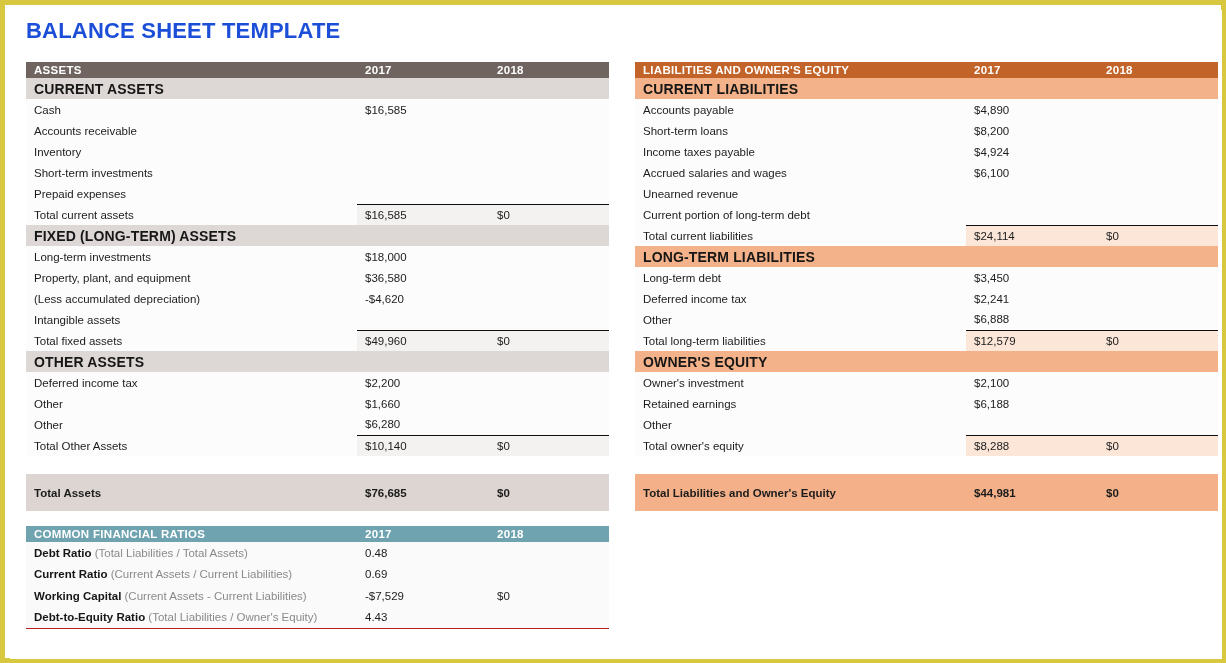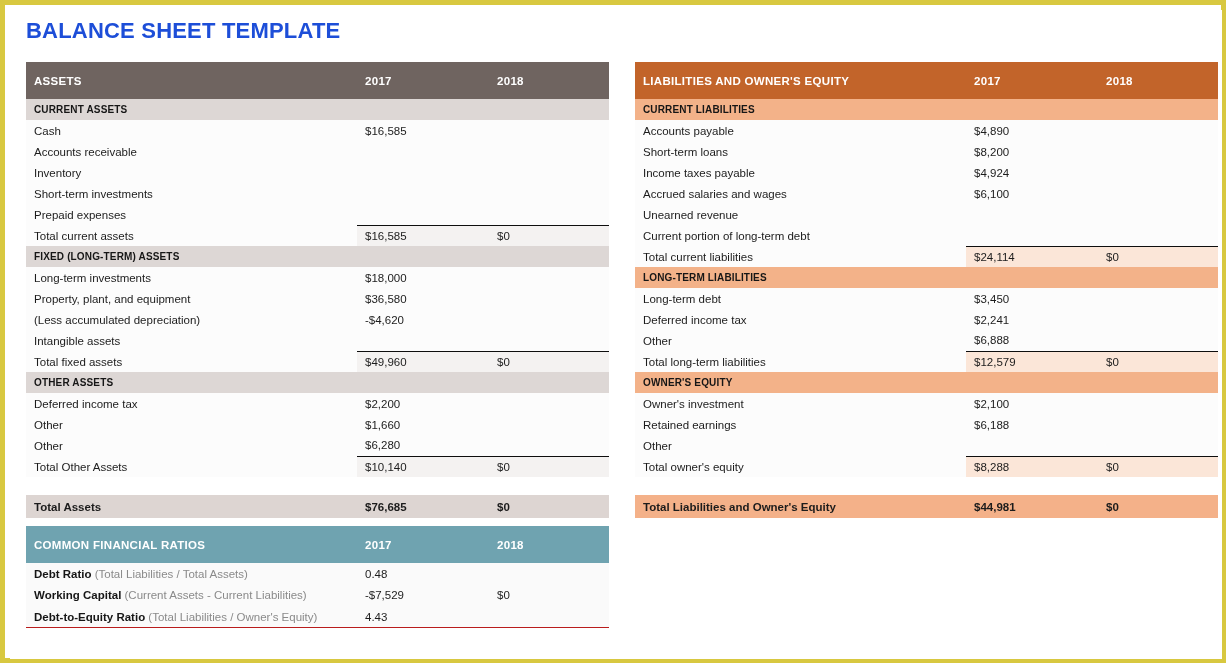--- a/index.html
+++ b/index.html
@@ -64,30 +64,30 @@
   }
   .num { text-align: right; padding-right: 14px; }
   .num2 { text-align: right; padding-right: 10px; margin-left: 21px; }
 
   
   tr.hdr td {
     color: #ffffff;
     font-weight: bold;
     font-size: 11.5px;
     letter-spacing: 0.3px;
-    height: 37px;
+    height: 16px;
   }
   tr.hdr.assets  td { background: #6f6460; }
   tr.hdr.liab    td { background: #c2642a; }
   tr.hdr.ratios  td { background: #6fa3b0; }
 
   
   tr.section td {
     font-weight: bold;
-    font-size: 10px;
+    font-size: 14px;
     height: 21px;
     letter-spacing: 0.15px;
   }
   tr.section.gray td   { background: #ddd7d5; color: #161616; }
   tr.section.peach td  { background: #f3b289; color: #161616; }
 
   
   tr.item td { background: #fcfcfc; }
   tr.item td.num, tr.item td.num2 { background: #fcfcfc; }
 
@@ -99,21 +99,21 @@
   tr.subtotal.gray td.num, tr.subtotal.gray td.num2 { background: #f4f2f1; }
   tr.subtotal.peach td.num, tr.subtotal.peach td.num2 { background: #fbe6d8; }
   tr.subtotal td.lbl { background: #fcfcfc; }
 
   
   tr.spacer td { height: 18px; background: #ffffff; }
 
   
   tr.grand td {
     font-weight: bold;
-    height: 23px;
+    height: 37px;
   }
   tr.grand.gray td  { background: #ddd5d2; }
   tr.grand.peach td { background: #f4b189; }
 
   
   tr.ratio td { background: #fafafa; height: 21.5px; }
   tr.ratio td.lbl b { font-weight: bold; color: #161616; }
   tr.ratio td.lbl span.note { color: #8a8a8a; font-weight: normal; }
 
   .sheet.ratios tr.last td { border-bottom: 1px solid #b91c1c; }
@@ -367,20 +367,25 @@
             <td class="lbl">COMMON FINANCIAL RATIOS</td>
             <td class="num">2017</td>
             <td class="num2">2018</td>
           </tr>
           <tr class="ratio">
             <td class="lbl"><b>Debt Ratio</b> <span class="note">(Total Liabilities / Total Assets)</span></td>
             <td class="num">0.48</td>
             <td class="num2"></td>
           </tr>
           <tr class="ratio">
+            <td class="lbl"><b>Current Ratio</b> <span class="note">(Current Assets / Current Liabilities)</span></td>
+            <td class="num">0.69</td>
+            <td class="num2"></td>
+          </tr>
+          <tr class="ratio">
             <td class="lbl"><b>Working Capital</b> <span class="note">(Current Assets - Current Liabilities)</span></td>
             <td class="num">-$7,529</td>
             <td class="num2">$0</td>
           </tr>
           <tr class="ratio last">
             <td class="lbl"><b>Debt-to-Equity Ratio</b> <span class="note">(Total Liabilities / Owner's Equity)</span></td>
             <td class="num">4.43</td>
             <td class="num2"></td>
           </tr>
         </tbody>

